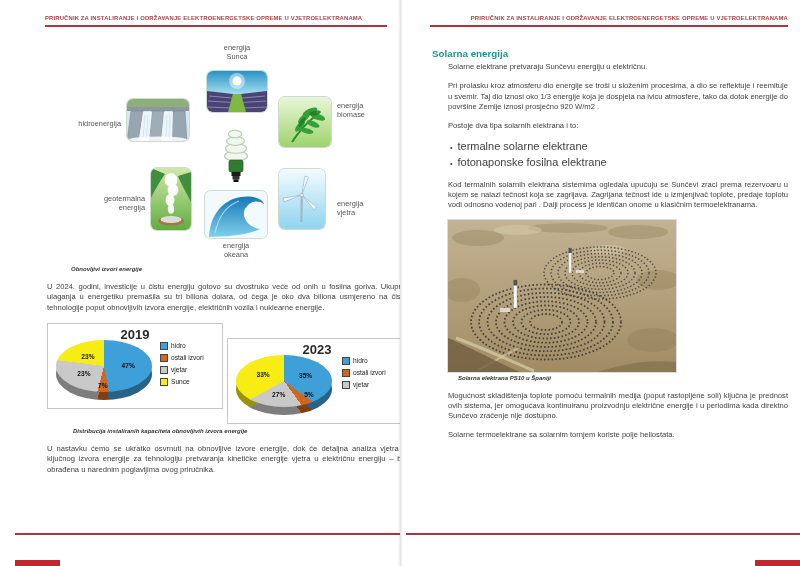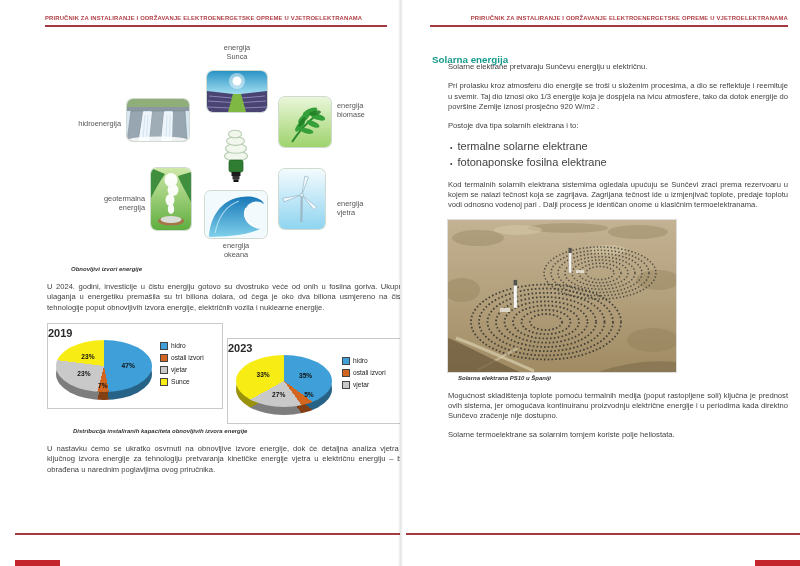--- a/index.html
+++ b/index.html
@@ -40,35 +40,35 @@
 
   
   .content{position:absolute;left:32px;top:282px;width:360px;}
   .para{font-size:7.6px;line-height:1.36;text-align:justify;margin:0 0 10px 0;color:#3f3f3f;}
 
   
   .charts-row{display:flex;gap:4px;margin-top:2px;}
   .chart-box{border:1px solid #c9c9c9;background:#fff;height:84px;position:relative;}
   .chart-box.c0{width:174px;}
   .chart-box.c1{width:178px;margin-top:15px;}
-  .chart-title{text-align:left;font-size:11px;font-weight:bold;color:#2a2a2a;margin-top:3px;}
+  .chart-title{text-align:center;font-size:13px;font-weight:bold;color:#2a2a2a;margin-top:3px;}
   .pie-wrap{position:absolute;left:8px;top:16px;width:100px;height:64px;}
   .pie3d{position:absolute;left:0;top:0;width:96px;height:64px;}
   .pie-depth{position:absolute;left:0;top:8px;width:96px;height:52px;border-radius:50%;}
   .pie-top{position:absolute;left:0;top:0;width:96px;height:52px;border-radius:50%;}
   .pie-label{position:absolute;transform:translate(-50%,-50%);font-size:6.6px;font-weight:bold;color:#111;}
   .legend{position:absolute;top:18px;display:flex;flex-direction:column;gap:3.5px;}
   .c0 .legend{left:112px;width:58px;}
   .c1 .legend{left:114px;width:56px;}
   .legend-item{display:flex;align-items:flex-start;gap:3px;font-size:6.6px;color:#222;line-height:1.15;}
   .swatch{width:6px;height:6px;border:1px solid #444;flex:0 0 auto;margin-top:.5px;}
   .charts-caption{font-size:6px;font-style:italic;font-weight:bold;color:#333;margin:4px 0 10px 26px;}
 
   
-  .heading{position:absolute;left:32px;top:54px;font-size:9.8px;font-weight:bold;color:#179a8b;}
+  .heading{position:absolute;left:32px;top:48px;font-size:9.8px;font-weight:bold;color:#179a8b;}
   .content-r{position:absolute;left:48px;top:62px;width:340px;}
   .para-r{font-size:7.6px;line-height:1.36;text-align:justify;margin:0 0 9px 0;color:#3f3f3f;}
   .bullets{margin:0 0 9px 2px;}
   .bullet{font-size:11px;line-height:1.5;color:#3f3f3f;}
   .bullet::before{content:"•";margin-right:5px;font-size:7px;}
   .photo{width:228px;height:152px;margin:2px 0 3px 0;box-shadow:0 0 0 1px #ddd;}
   .photo svg{display:block;}
   .photo-caption{font-size:6px;font-style:italic;font-weight:bold;color:#333;margin:2px 0 10px 10px;}
 </style>
 </head>

